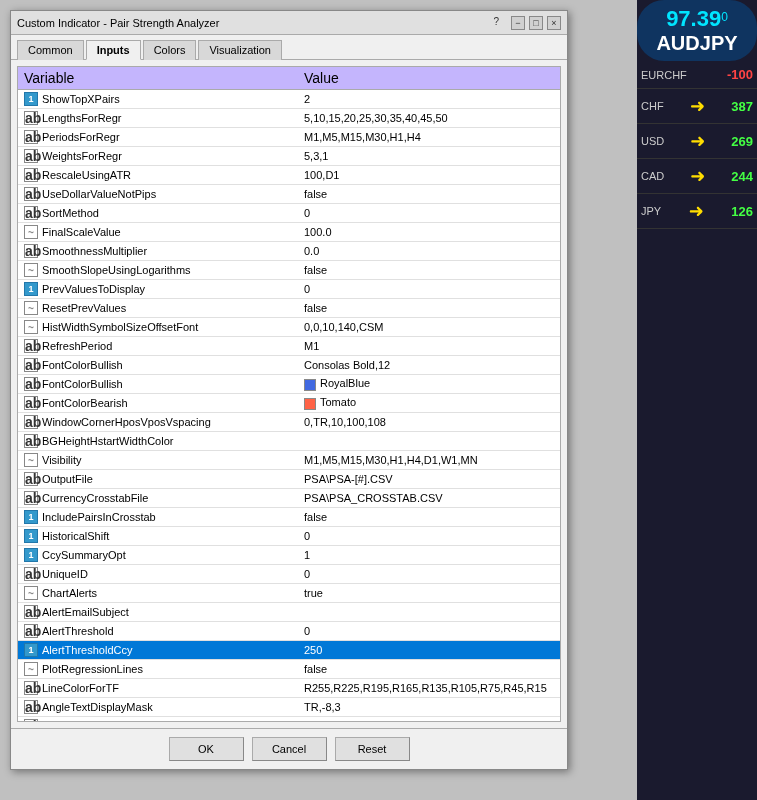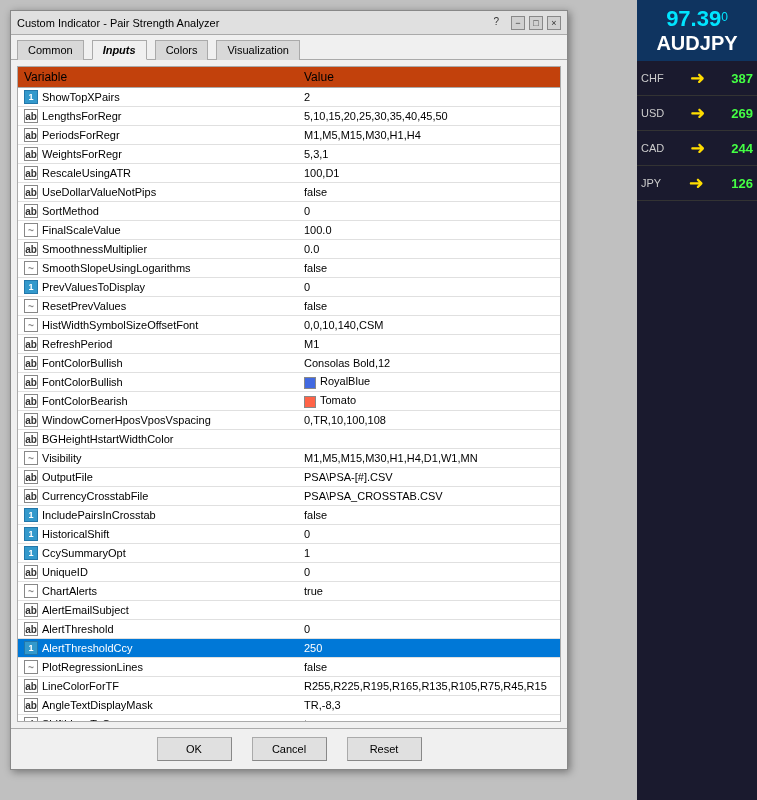--- a/index.html
+++ b/index.html
@@ -78,54 +78,53 @@
     }
 
     .tab {
       padding: 3px 10px;
       border: 1px solid #aaa;
       border-bottom: none;
       background: #d8d8d8;
       cursor: pointer;
       font-size: 11px;
       color: #000;
-      margin-right: 8px;
+      margin-right: 2px;
       position: relative;
       top: 1px;
     }
 
     .tab.active {
       background: #f0f0f0;
       border-bottom: 1px solid #f0f0f0;
       font-weight: bold;
       z-index: 1;
-      font-style: italic;
     }
 
     
     .table-container {
       flex: 1;
       overflow-y: auto;
       overflow-x: hidden;
       margin: 6px;
       border: 1px solid #aaa;
       background: #fff;
     }
 
     table {
       width: 100%;
       border-collapse: collapse;
     }
 
     thead th {
-      background: #c2410c;
+      background: #c4b5fd;
       border-bottom: 1px solid #aaa;
       text-align: left;
       padding: 3px 6px;
-      font-size: 12px;
+      font-size: 14px;
       font-weight: normal;
       color: #000;
       position: sticky;
       top: 0;
     }
 
     tbody tr {
       border-bottom: 1px solid #e0e0e0;
     }
 
@@ -166,21 +165,21 @@
     .icon-blue {
       background: #3399cc;
       border-color: #2277aa;
       color: #fff;
     }
 
     .icon-ab {
       background: #fff;
       border-color: #888;
       color: #333;
-      font-size: 10px;
+      font-size: 14px;
     }
 
     .icon-zigzag {
       background: #fff;
       border-color: #888;
       color: #888;
       font-size: 10px;
     }
 
     .cell-first {
@@ -195,21 +194,21 @@
       border: 1px solid #888;
       margin-right: 4px;
       vertical-align: middle;
     }
 
     
     .bottom-bar {
       display: flex;
       justify-content: center;
       align-items: center;
-      gap: 20px;
+      gap: 8px;
       padding: 8px;
       flex-shrink: 0;
       border-top: 1px solid #aaa;
     }
 
     .bottom-btn {
       width: 75px;
       height: 24px;
       background: #e0e0e0;
       border: 1px solid #aaa;
@@ -230,20 +229,21 @@
       width: 120px;
       height: 800px;
       background: #1a1a2e;
       overflow: hidden;
     }
 
     .right-top {
       background: #0f3460;
       padding: 6px 4px;
       text-align: center;
+      border-radius: 27px;
     }
 
     .price-value {
       font-size: 22px;
       font-weight: bold;
       color: #00e5ff;
     }
 
     .price-sup {
       font-size: 12px;
@@ -633,20 +633,25 @@
 
 <div class="right-panel">
   <div class="right-top">
     <div>
       <span class="price-value">97.39</span><span class="price-sup">0</span>
     </div>
     <div class="pair-name">AUDJPY</div>
   </div>
   <div id="currency-rows">
       <div class="currency-row">
+      <span class="ccy-name">EURCHF</span>
+
+      <span class="ccy-value ccy-neg">-100</span>
+    </div>
+      <div class="currency-row">
       <span class="ccy-name">CHF</span>
       <span class="arrow-yellow">➜</span>
       <span class="ccy-value ccy-pos">387</span>
     </div>
       <div class="currency-row">
       <span class="ccy-name">USD</span>
       <span class="arrow-yellow">➜</span>
       <span class="ccy-value ccy-pos">269</span>
     </div>
       <div class="currency-row">

